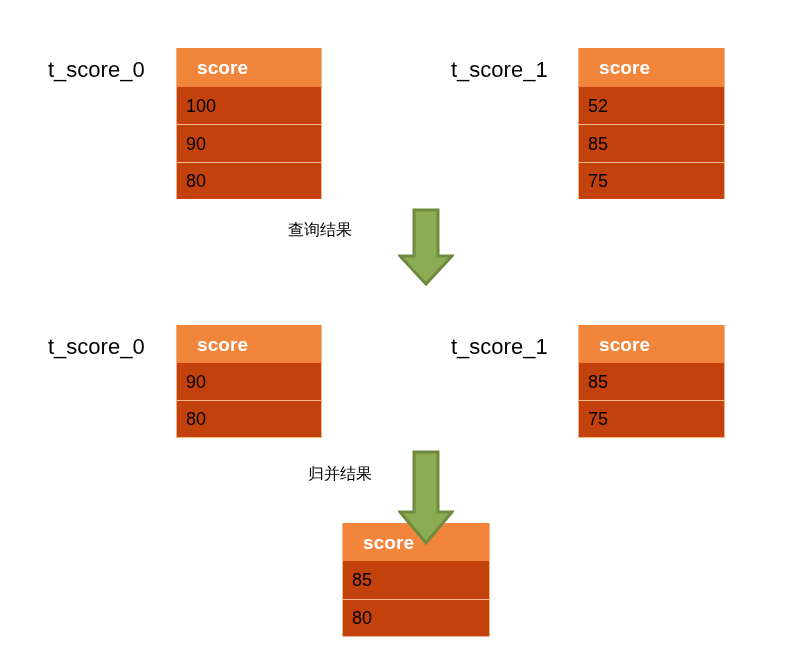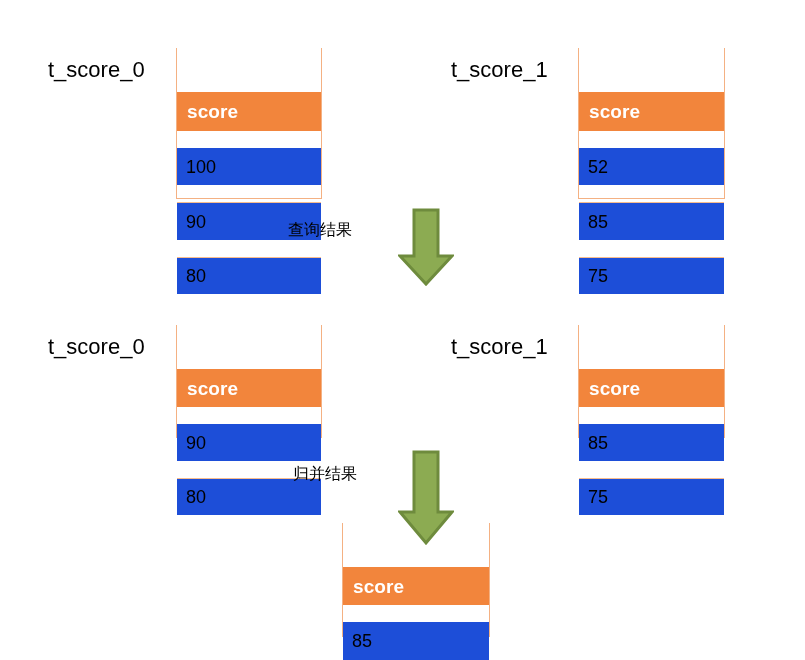--- a/index.html
+++ b/index.html
@@ -33,35 +33,33 @@
   }
   .tbl .hdr {
     box-sizing: border-box;
     background: #F2853C;
     color: #ffffff;
     font-weight: bold;
     font-size: 19px;
     line-height: 1;
     display: flex;
     align-items: center;
-    padding-left: 10px;
+    padding-left: 20px;
     letter-spacing: 0.1px;
-    margin-top: 44px;
   }
   .tbl .cell {
     box-sizing: border-box;
     color: #000000;
     font-size: 18px;
     line-height: 1;
     display: flex;
     align-items: center;
     padding-left: 9px;
     border-top: 1px solid #F7BC8E;
-    background: #1d4ed8;
-    margin-top: 17px;
+    background: #c2410c;
   }
   .tbl .cell.first {
     border-top: none;
   }
 
   
   .tbl-label {
     position: absolute;
     font-size: 22px;
     color: #000000;
@@ -125,21 +123,21 @@
   </div>
 
   <div class="tbl-label" style="left:451px; top:336px;">t_score_1</div>
 
   <div class="tbl" style="left:578px; top:325px; width:147px; height:113px;">
     <div class="hdr" style="height:38px;">score</div>
     <div class="cell first" style="height:37px;">85</div>
     <div class="cell" style="height:37px;">75</div>
   </div>
 
-  <div class="arrow-label" style="left:293px; top:466px;">归并结果</div>
+  <div class="arrow-label" style="left:308px; top:466px;">归并结果</div>
 
   <div class="arrow" style="left:398px; top:450px; width:56px; height:96px; z-index:5;">
     <svg width="56" height="96" viewBox="0 0 56 96">
       <polygon points="16,2 40,2 40,62 54,62 28,93 2,62 16,62" fill="#8CAB52" stroke="#6E8B3D" stroke-width="3" stroke-linejoin="miter"></polygon>
     </svg>
   </div>
 
   <div class="tbl" style="left:342px; top:523px; width:148px; height:114px;">
     <div class="hdr" style="height:38px;">score</div>
     <div class="cell first" style="height:38px;">85</div>

